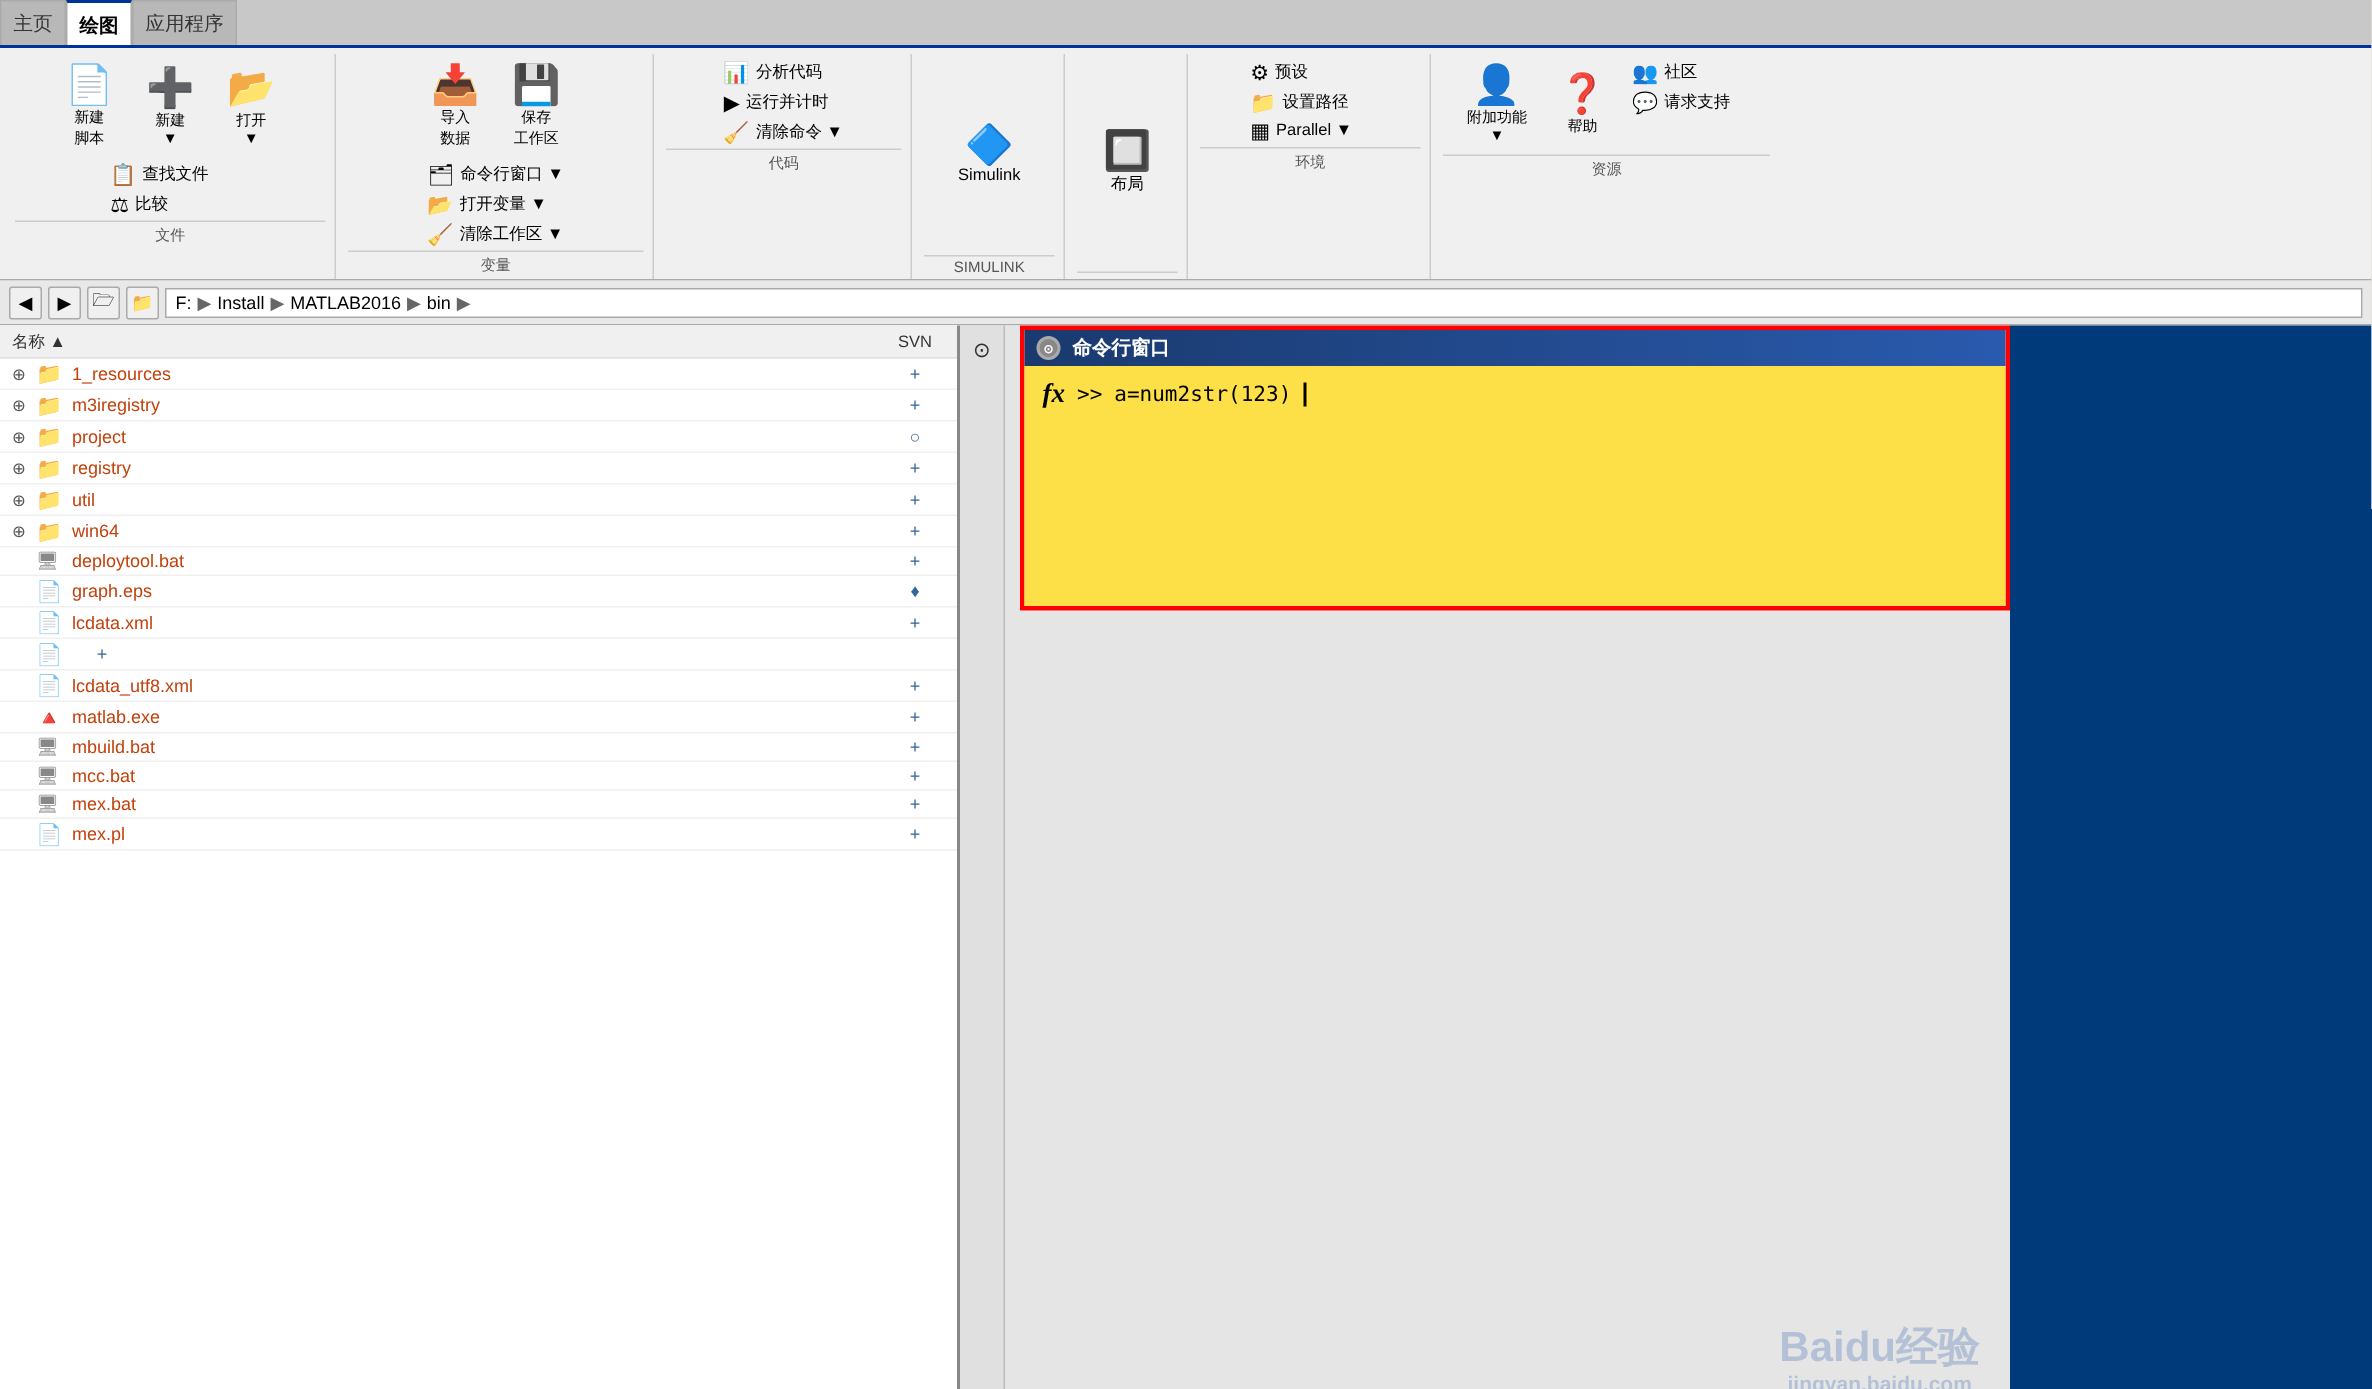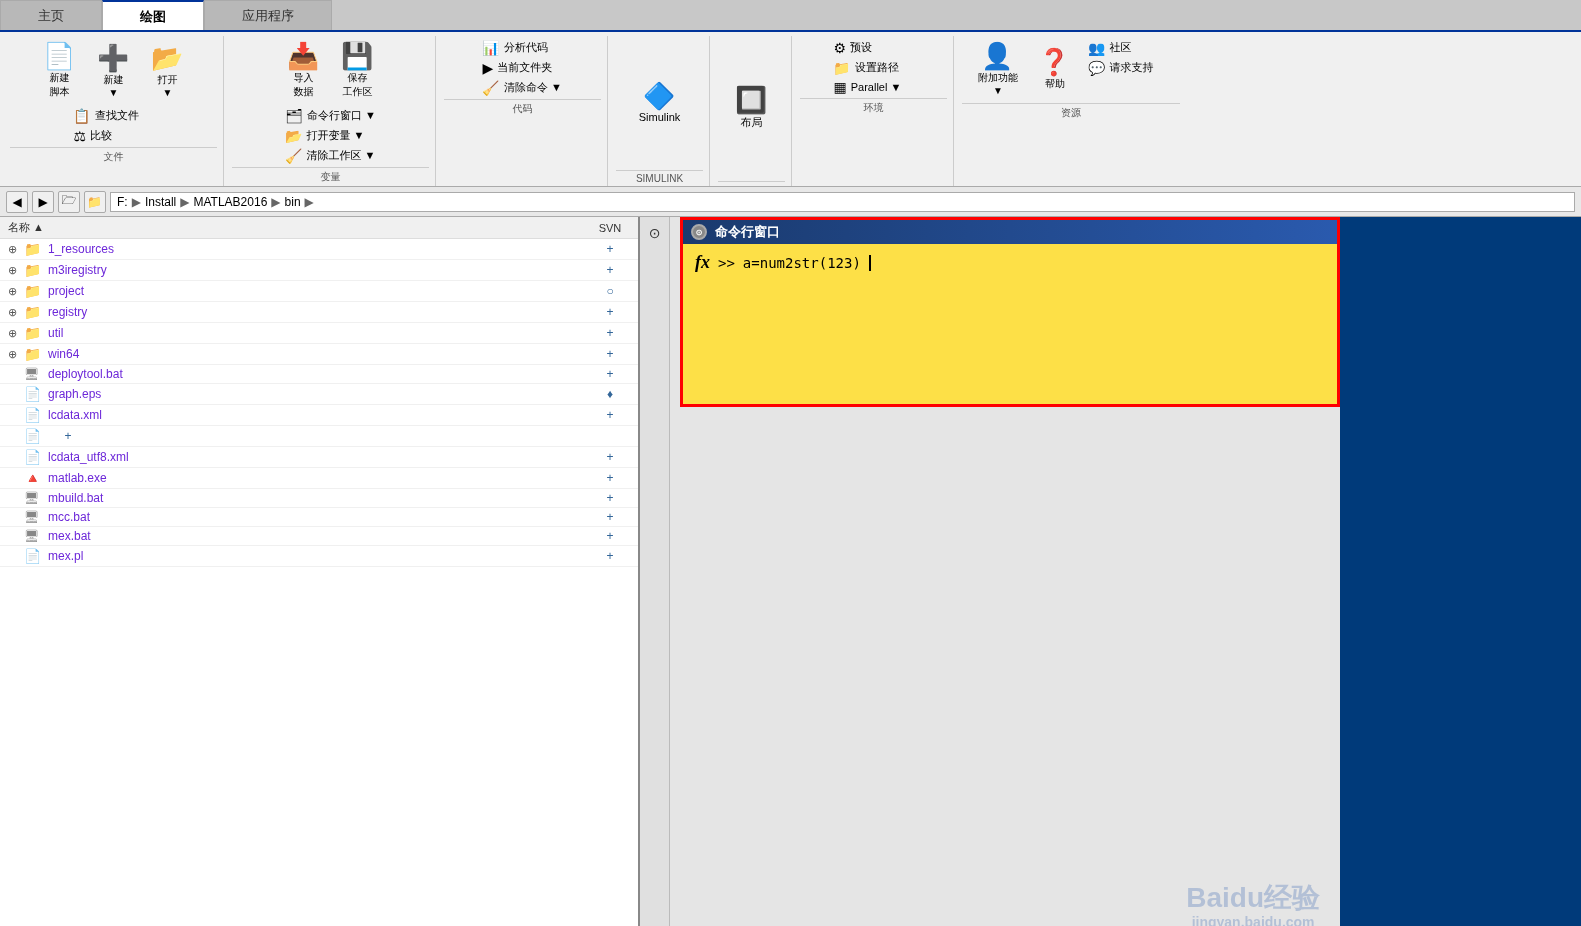--- a/index.html
+++ b/index.html
@@ -6,21 +6,21 @@
     body { font-family: 'SimSun', 'Microsoft YaHei', sans-serif; font-size: 12px; background: #d4d0c8; overflow: hidden; width: 1581px; height: 926px; }
 
     
     .tab-bar {
       display: flex;
       background: #c8c8c8;
       border-bottom: 2px solid #003399;
       height: 32px;
     }
     .tab {
-      padding: 6px 37px;
+      padding: 6px 8px;
       cursor: pointer;
       background: #e8e8e8;
       border: 1px solid #aaa;
       border-bottom: none;
       font-size: 13px;
       color: #000;
     }
     .tab.active {
       background: #fff;
       border-top: 2px solid #003399;
@@ -177,21 +177,21 @@
       display: flex;
       align-items: center;
       padding: 2px 8px;
       cursor: pointer;
       border-bottom: 1px solid #f0f0f0;
     }
     .file-item .expand-icon {
       width: 16px; font-size: 11px; color: #555; cursor: pointer;
     }
     .file-item .file-icon { width: 20px; font-size: 14px; margin-right: 4px; }
-    .file-item .file-name { flex: 1; font-size: 12px; color: #6d28d9; }
+    .file-item .file-name { flex: 1; font-size: 12px; color: #c2410c; }
     .file-item .svn-icon { width: 40px; text-align: center; font-size: 12px; color: #336699; }
     .folder-icon { color: #e6a817; }
     .command-window-outer {
       margin: 0;
       padding: 0;
       border: 3px solid red;
       background: #fff;
       position: relative;
       width: 660px;
       margin-left: 10px;
@@ -359,21 +359,21 @@
 
     <div class="ribbon-group" style="width:170px">
       <div class="ribbon-buttons">
         <div class="ribbon-sub">
           <div class="ribbon-btn">
             <span class="icon">📊</span>
             <span>分析代码</span>
           </div>
           <div class="ribbon-btn">
             <span class="icon">▶</span>
-            <span>当前文件夹</span>
+            <span>运行并计时</span>
           </div>
           <div class="ribbon-btn">
             <span class="icon">🧹</span>
             <span>清除命令 ▼</span>
           </div>
         </div>
       </div>
       <div class="ribbon-group-label">代码</div>
     </div>
 

